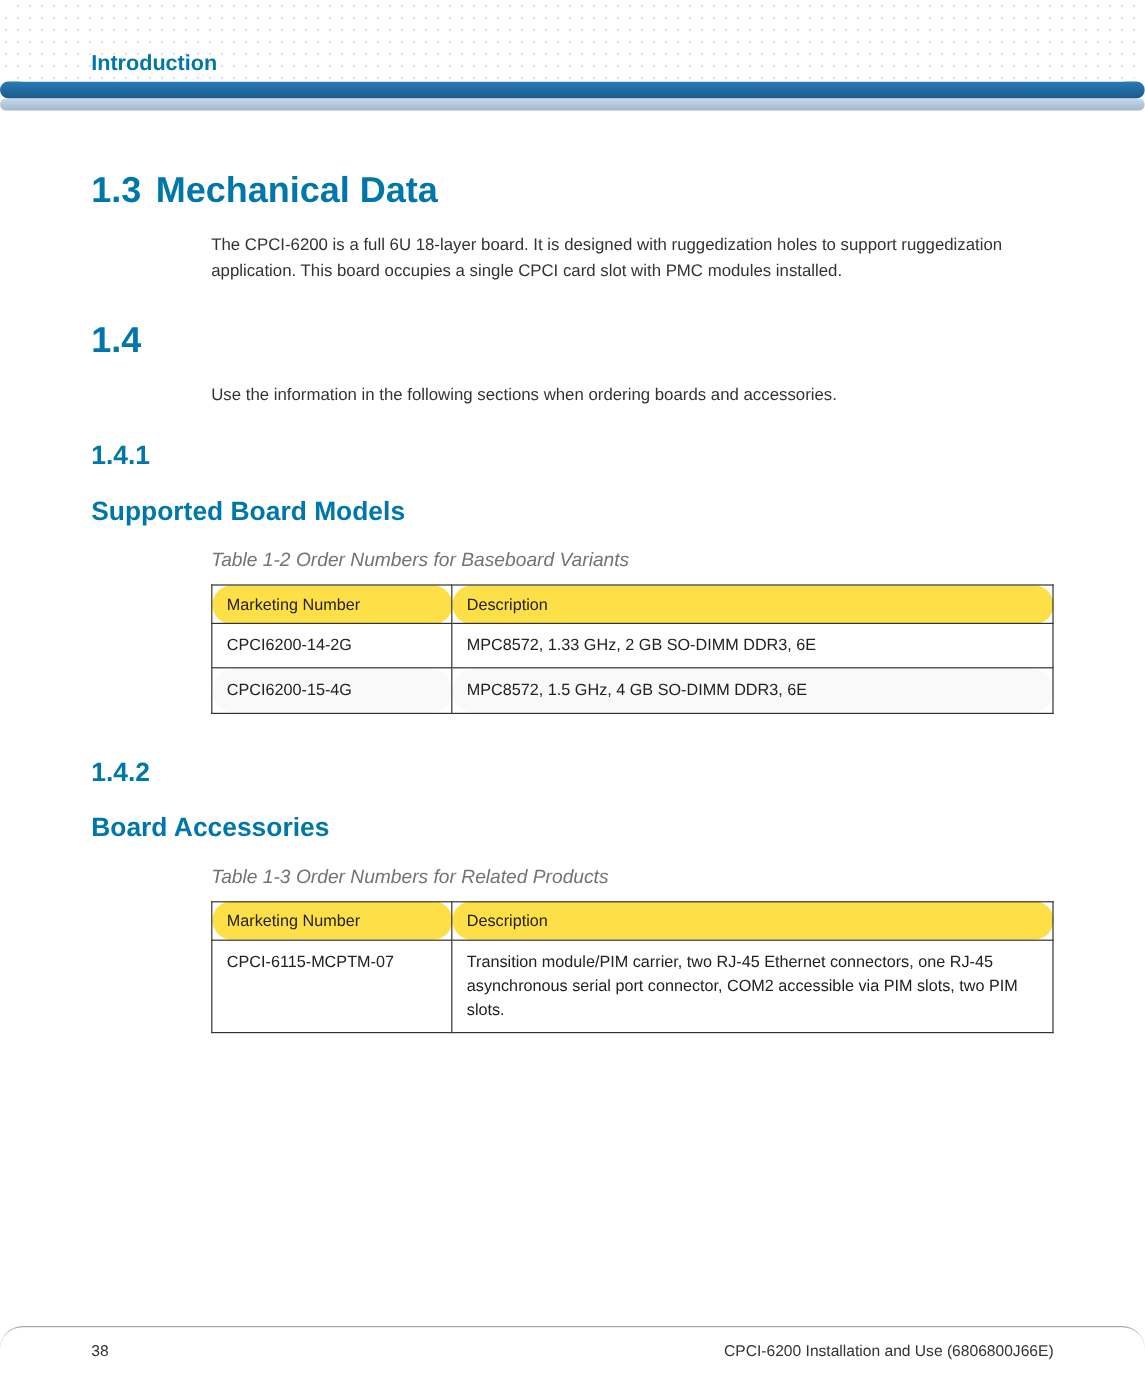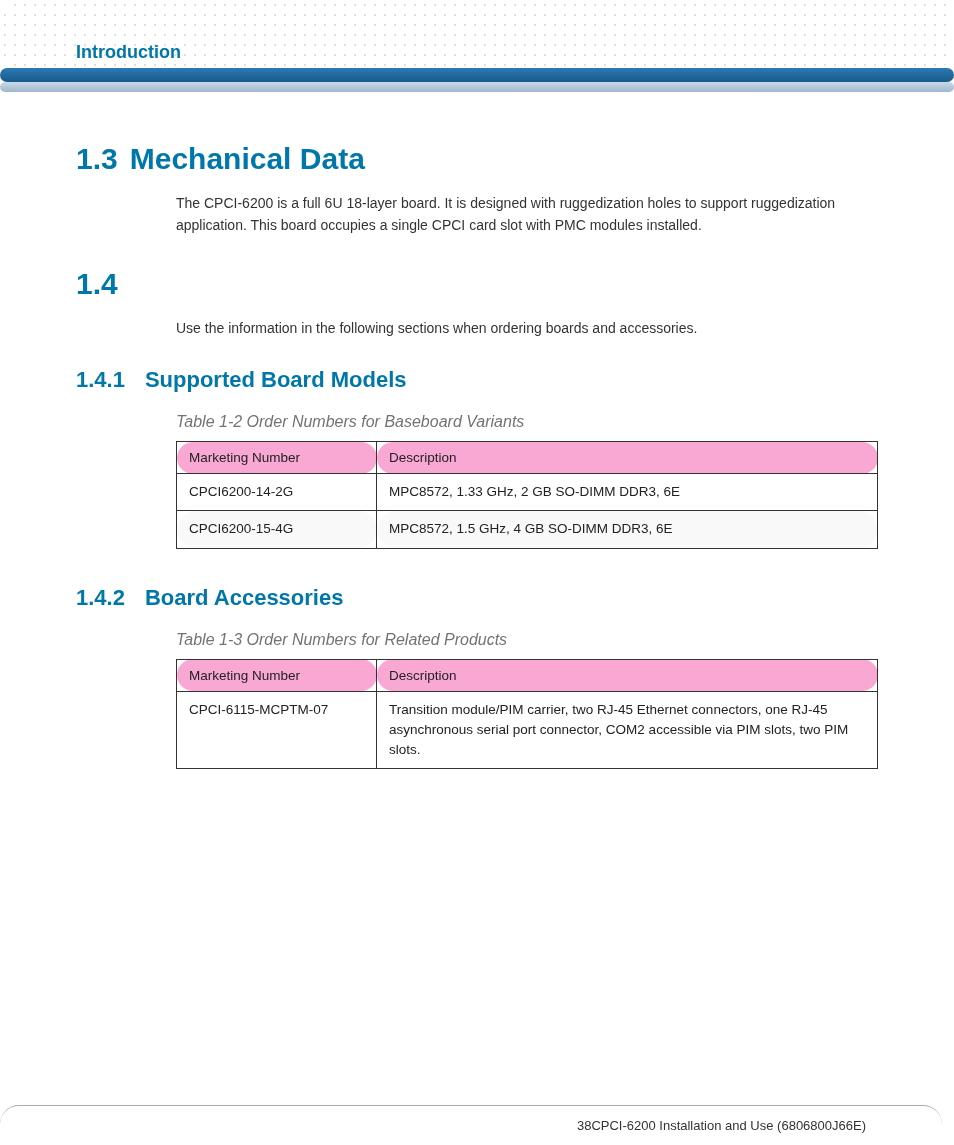--- a/index.html
+++ b/index.html
@@ -92,39 +92,40 @@
 
     .subsection-title {
       font-size: 22px;
       font-weight: bold;
       color: #0077aa;
       margin-top: 28px;
       margin-bottom: 20px;
       display: flex;
       gap: 20px;
       align-items: baseline;
+      flex-direction: column;
     }
 
     .table-caption {
       font-size: 16px;
       font-style: italic;
       color: #737373;
       margin-left: 100px;
       margin-bottom: 10px;
     }
 
     .data-table {
       margin-left: 100px;
       border-collapse: collapse;
       width: calc(100% - 100px);
       font-size: 13.5px;
     }
 
     .data-table th {
-      background: #f9a8d4;
+      background: #fde047;
       border: 1px solid #333;
       padding: 8px 12px;
       text-align: left;
       font-weight: normal;
     }
 
     .data-table td {
       border: 1px solid #333;
       padding: 8px 12px;
       vertical-align: top;
@@ -137,25 +138,25 @@
 
     .col-marketing {
       width: 200px;
     }
 
     
     .footer {
       position: absolute;
       bottom: 0;
       left: 0;
-      right: 12px;
+      right: 0;
       height: 40px;
       border-top: 1px solid #aaa;
       display: flex;
-      justify-content: flex-end;
+      justify-content: space-between;
       align-items: center;
       padding: 0 76px;
       font-size: 13px;
       color: #333;
     }
   </style>
 </head>
 <body>
 
 <div class="header-top">

